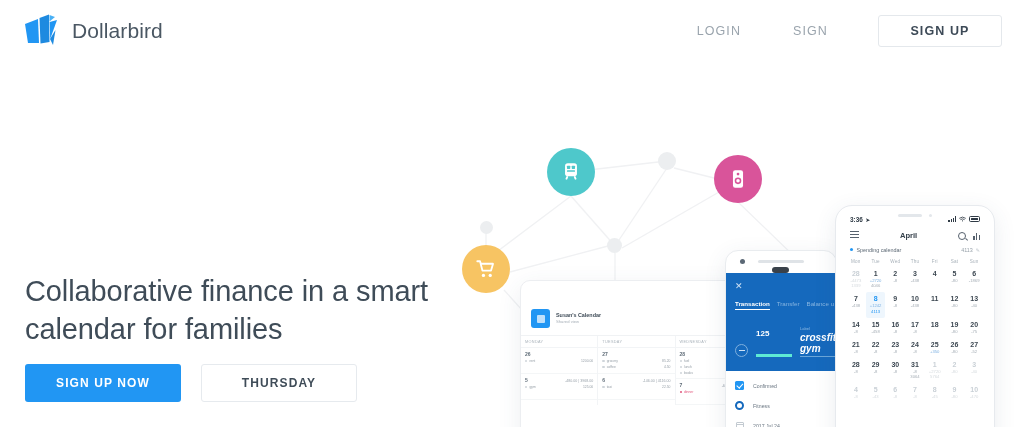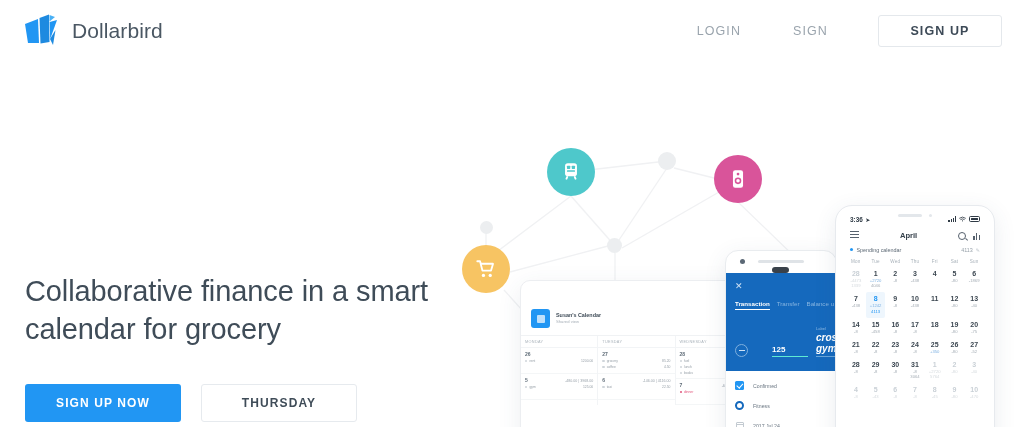--- a/index.html
+++ b/index.html
@@ -43,21 +43,21 @@
     font-family: "Liberation Sans", sans-serif;
   }
 
   
   .hero-copy { position: absolute; left: 25px; top: 272px; width: 430px; z-index: 30; }
   .headline {
     font-size: 29px; line-height: 38px; color: #3f4c58; font-weight: normal;
     letter-spacing: -0.1px;
     font-family: "Liberation Sans", sans-serif;
   }
-  .cta-row { display: flex; align-items: flex-start; gap: 20px; margin-top: 36px; }
+  .cta-row { display: flex; align-items: flex-start; gap: 20px; margin-top: 16px; }
   .btn-primary {
     width: 156px; height: 38px; background: #2196f3; border: none; border-radius: 3px;
     color: #fff; font-size: 12px; font-weight: bold; letter-spacing: 1.1px;
     display: flex; align-items: center; justify-content: center; cursor: pointer;
     font-family: "Liberation Sans", sans-serif;
   }
   .btn-secondary {
     width: 156px; height: 38px; background: #fff; border: 1px solid #e6eaee; border-radius: 3px;
     color: #3f4c58; font-size: 12px; font-weight: bold; letter-spacing: 1.1px;
     display: flex; align-items: center; justify-content: center; cursor: pointer;
@@ -138,21 +138,21 @@
   .and-tabs { display: flex; gap: 7px; margin-top: 9px; }
   .and-tab { font-size: 6.2px; color: #86b4e0; white-space: nowrap; }
   .and-tab.active { color: #ffffff; font-weight: bold; border-bottom: 1.3px solid #fff; padding-bottom: 2px; }
   .and-fields { display: flex; gap: 8px; align-items: flex-end; margin-top: 16px; }
   .and-minus {
     width: 13px; height: 13px; border-radius: 50%; border: 1px solid #7fb0de;
     display: flex; align-items: center; justify-content: center; flex: none;
   }
   .and-minus b { display: block; width: 6px; height: 1px; background: #cfe2f5; }
   .and-amtwrap { flex: none; }
-  .and-amt { font-size: 8px; color: #fff; font-weight: bold; border-bottom: 1px solid #5eead4; padding-bottom: 2px; width: 36px; margin-left: 16px; }
+  .and-amt { font-size: 8px; color: #fff; font-weight: bold; border-bottom: 3px solid #5eead4; padding-bottom: 16px; width: 36px; }
   .and-lblwrap { flex: 1; }
   .and-lblcap { font-size: 4px; color: #8fbbe4; margin-bottom: 1px; }
   .and-lbl { font-size: 10px; color: #fff; font-weight: bold; border-bottom: 1px solid #6aa6d9; padding-bottom: 2px; font-style: italic; }
   .and-list { padding: 10px 9px; }
   .and-row { display: flex; align-items: center; gap: 9px; margin-bottom: 11px; }
   .and-ic { width: 9px; height: 9px; flex: none; display: flex; align-items: center; justify-content: center; }
   .and-chk { width: 9px; height: 9px; background: #2196f3; border-radius: 1.5px; position: relative; }
   .and-chk:after {
     content: ""; position: absolute; left: 2.6px; top: 1.2px; width: 2.6px; height: 4.6px;
     border: solid #fff; border-width: 0 1.2px 1.2px 0; transform: rotate(42deg);
@@ -229,21 +229,21 @@
       <span class="brand-name">Dollarbird</span>
     </div>
     <div class="nav">
       <a class="nav-link">LOGIN</a>
       <a class="nav-link">SIGN</a>
       <button class="signup-btn">SIGN UP</button>
     </div>
   </div>
 
   <div class="hero-copy">
-    <h1 class="headline">Collaborative finance in a smart calendar for grocery</h1>
+    <h1 class="headline">Collaborative finance in a smart calendar for families</h1>
     <div class="cta-row">
       <button class="btn-primary">SIGN UP NOW</button>
       <button class="btn-secondary">THURSDAY</button>
     </div>
   </div>
 
   <div class="art">
 
     <svg class="net" viewBox="0 0 600 320">
       <g stroke="#f0f1f3" stroke-width="1.3" fill="none">

